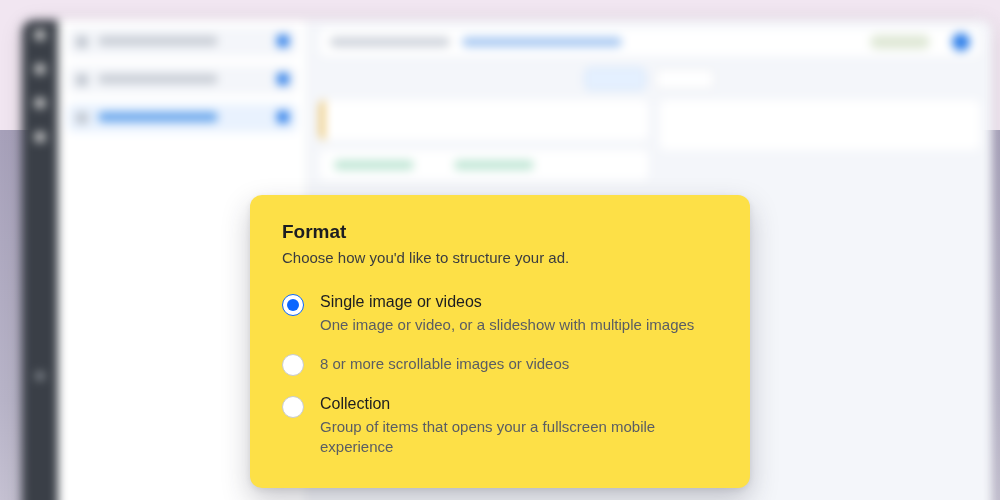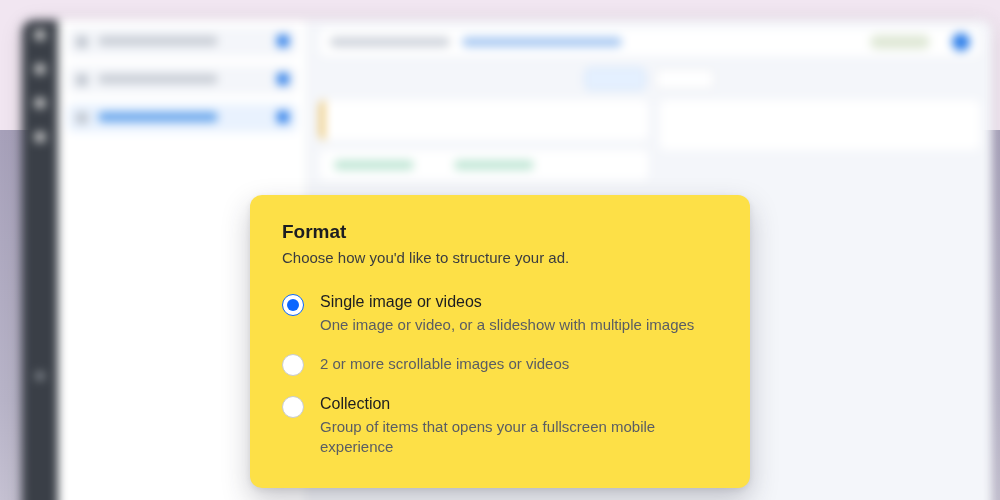--- a/index.html
+++ b/index.html
@@ -140,21 +140,21 @@
     <div class="radio selected"></div>
     <div class="opt-text">
       <div class="label">Single image or videos</div>
       <div class="desc">One image or video, or a slideshow with multiple images</div>
     </div>
   </div>
 
   <div class="option">
     <div class="radio"></div>
     <div class="opt-text">
-      <div class="desc">2 or more scrollable images or videos</div>
+      <div class="desc">8 or more scrollable images or videos</div>
     </div>
   </div>
 
   <div class="option">
     <div class="radio"></div>
     <div class="opt-text">
       <div class="label">Collection</div>
       <div class="desc">Group of items that opens your a fullscreen mobile experience</div>
     </div>
   </div>

